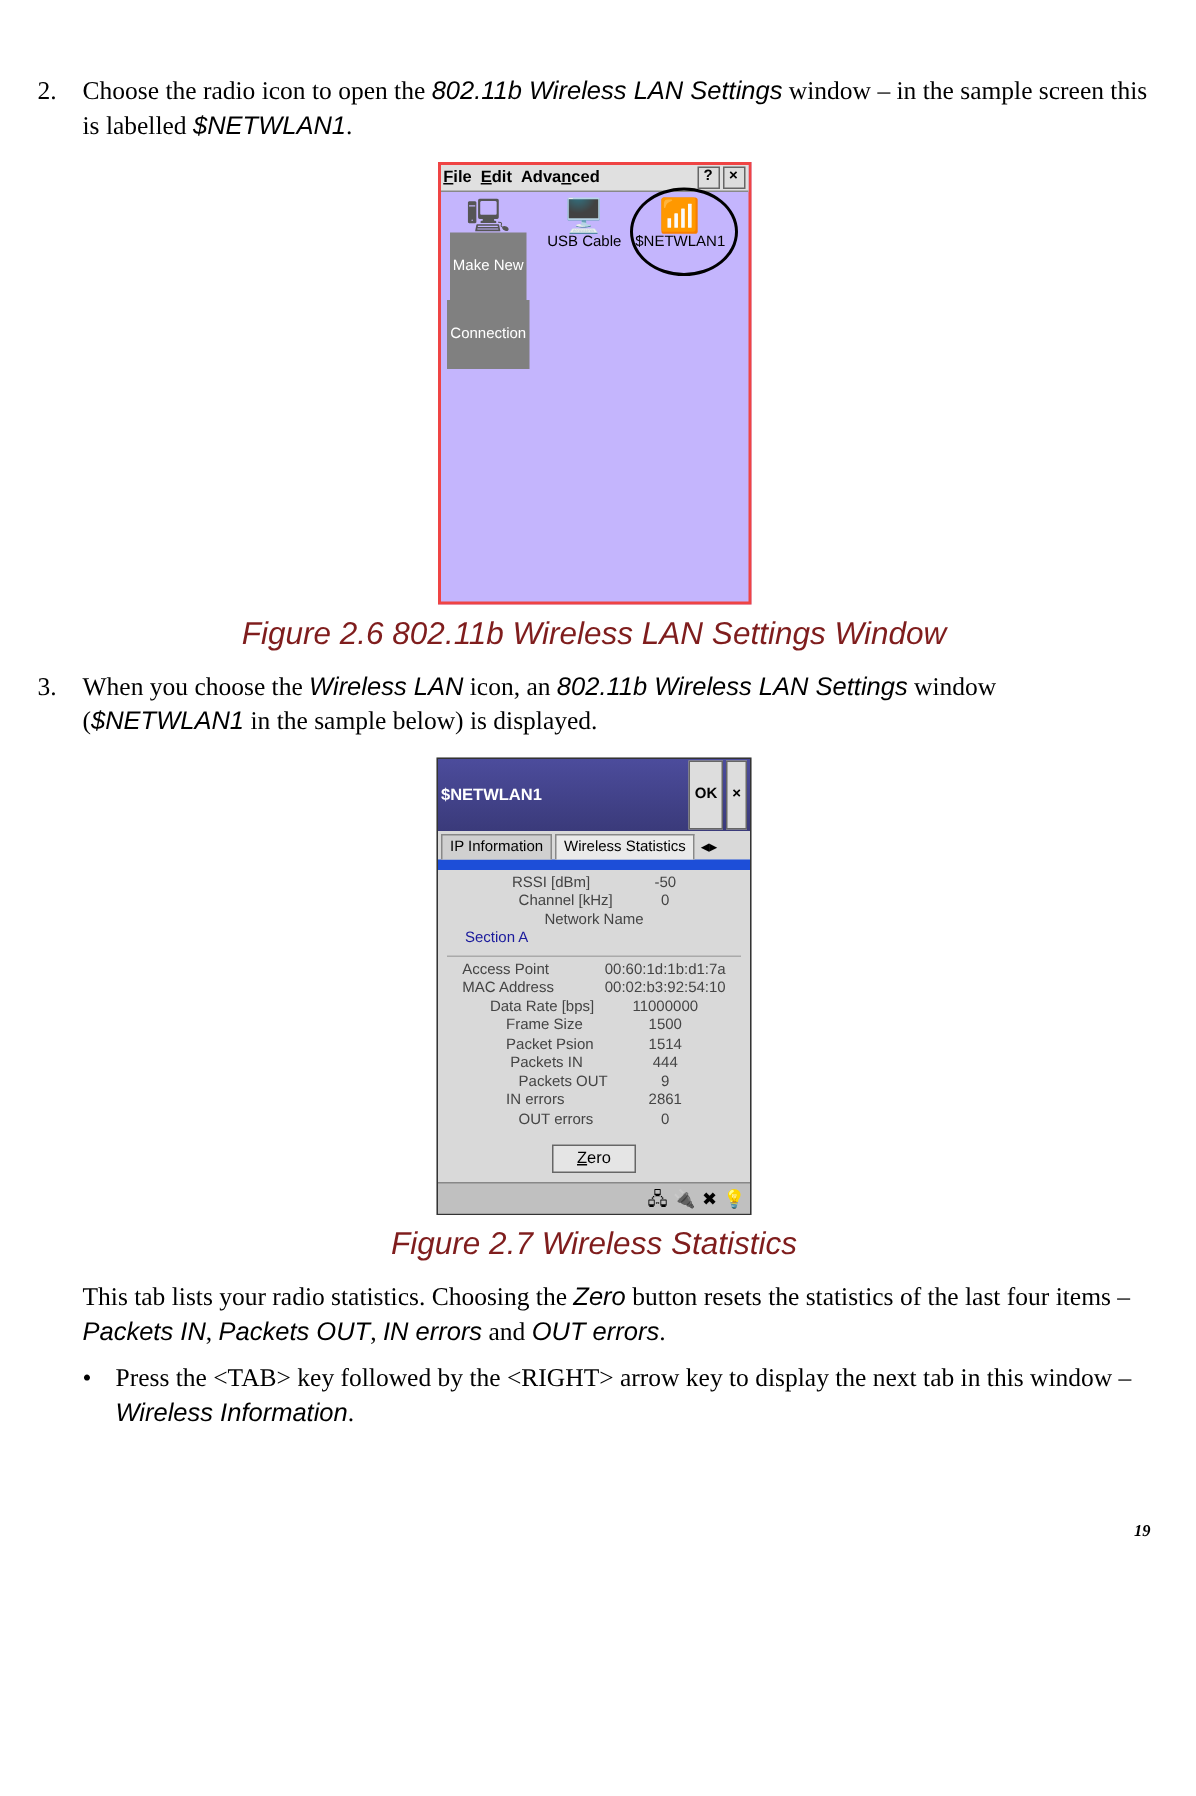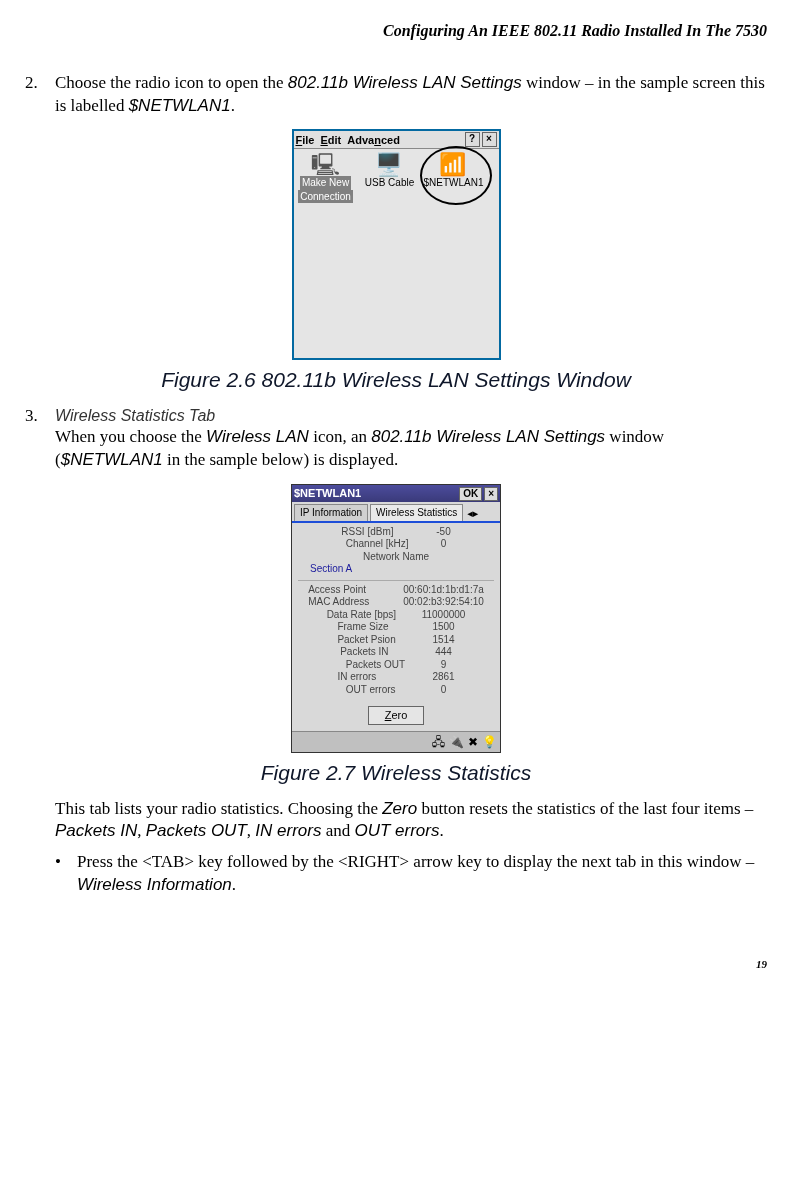--- a/index.html
+++ b/index.html
@@ -40,31 +40,31 @@
     font-weight: 400;
   }
   .figure-wrap {
     text-align: center;
     margin: 12px 0 6px 0;
   }
   .fig-caption {
     font-family: Arial, Helvetica, sans-serif;
     font-style: italic;
     font-size: 21px;
-    color: #0f172a;
+    color: #7f1d1d;
     text-align: center;
     margin: 6px 0 4px 0;
     font-weight: 300;
   }
   
   .win1 {
     display: inline-block;
     width: 205px;
-    border: 2px solid #0369a1;
-    background: #e5e5e5;
+    border: 2px solid #ef4444;
+    background: #c4b5fd;
     text-align: left;
   }
   .menubar {
     background: #e0e0e0;
     border-bottom: 1px solid #888;
     display: flex;
     font-family: Tahoma, Arial, sans-serif;
     font-size: 11px;
     font-weight: bold;
     padding: 1px 2px;
@@ -97,21 +97,21 @@
     width: 60px;
   }
   .icon-cell .glyph {
     font-size: 22px;
     line-height: 22px;
     color: #555;
   }
   .icon-cell.sel .label {
     background: #808080;
     color: #fff;
-    padding: 0 2px;
+    padding: 16px 2px;
     display: inline-block;
   }
   .circle-overlay {
     position: relative;
   }
   .circle-mark {
     position: absolute;
     border: 2px solid #000;
     border-radius: 50%;
     width: 68px;
@@ -142,27 +142,27 @@
     align-items: center;
     padding: 1px 2px;
     font-size: 11px;
   }
   .titlebar .spacer { flex:1; }
   .titlebar .ok, .titlebar .x2 {
     background: #ddd;
     color: #000;
     border: 1px solid #666;
     font-size:10px;
-    padding: 0 3px;
+    padding: 16px 3px;
     margin-left: 2px;
     line-height: 12px;
   }
   .tabs {
     display: flex;
-    border-bottom: 2px solid #1d4ed8;
+    border-bottom: 7px solid #1d4ed8;
     background: #d9d9d9;
     padding: 2px 2px 0 2px;
     font-size: 10px;
     align-items: flex-end;
   }
   .tab {
     padding: 1px 5px;
     border: 1px solid #888;
     border-bottom: none;
     background: #d0d0d0;
@@ -242,21 +242,20 @@
     font-family: Arial, Helvetica, sans-serif;
     font-style: italic;
     font-size: 16px;
     color: #333;
   }
 </style>
 </head>
 <body>
 
 <div class="header">
-  <div class="header-line2">Configuring An IEEE 802.11 Radio Installed In The 7530</div>
 </div>
 
 <div class="step">
   <div class="step-num">2.</div>
   <div class="step-body">
     <span>Choose the radio icon to open the </span><span class="italic-sans">802.11b Wireless LAN Settings</span><span> window – in the sample screen this is labelled </span><span class="italic-sans">$NETWLAN1</span><span>.</span>
   </div>
 </div>
 
 <div class="figure-wrap">
@@ -286,21 +285,20 @@
       </div>
     </div>
     <div class="win1-body"></div>
   </div>
 </div>
 <div class="fig-caption">Figure 2.6 802.11b Wireless LAN Settings Window</div>
 
 <div class="step">
   <div class="step-num">3.</div>
   <div class="step-body">
-    <div class="section-heading">Wireless Statistics Tab</div>
     <span>When you choose the </span><span class="italic-sans">Wireless LAN</span><span> icon, an </span><span class="italic-sans">802.11b Wireless LAN Settings</span><span> window (</span><span class="italic-sans">$NETWLAN1</span><span> in the sample below) is displayed.</span>
   </div>
 </div>
 
 <div class="figure-wrap">
   <div class="win2">
     <div class="titlebar">
       <span>$NETWLAN1</span>
       <span class="spacer"></span>
       <span class="ok">OK</span>

